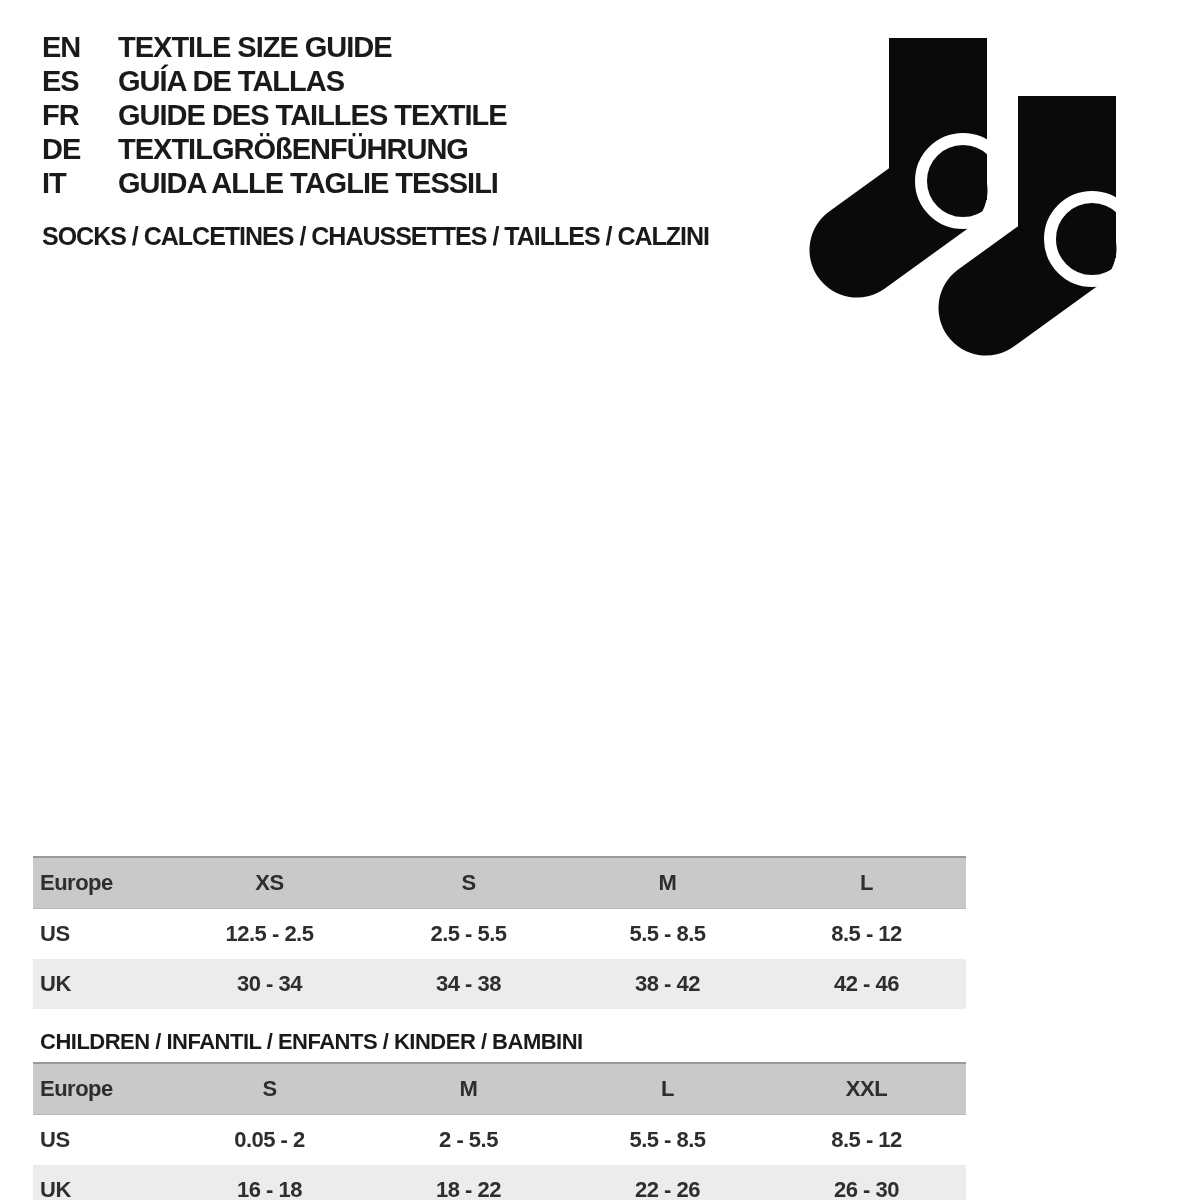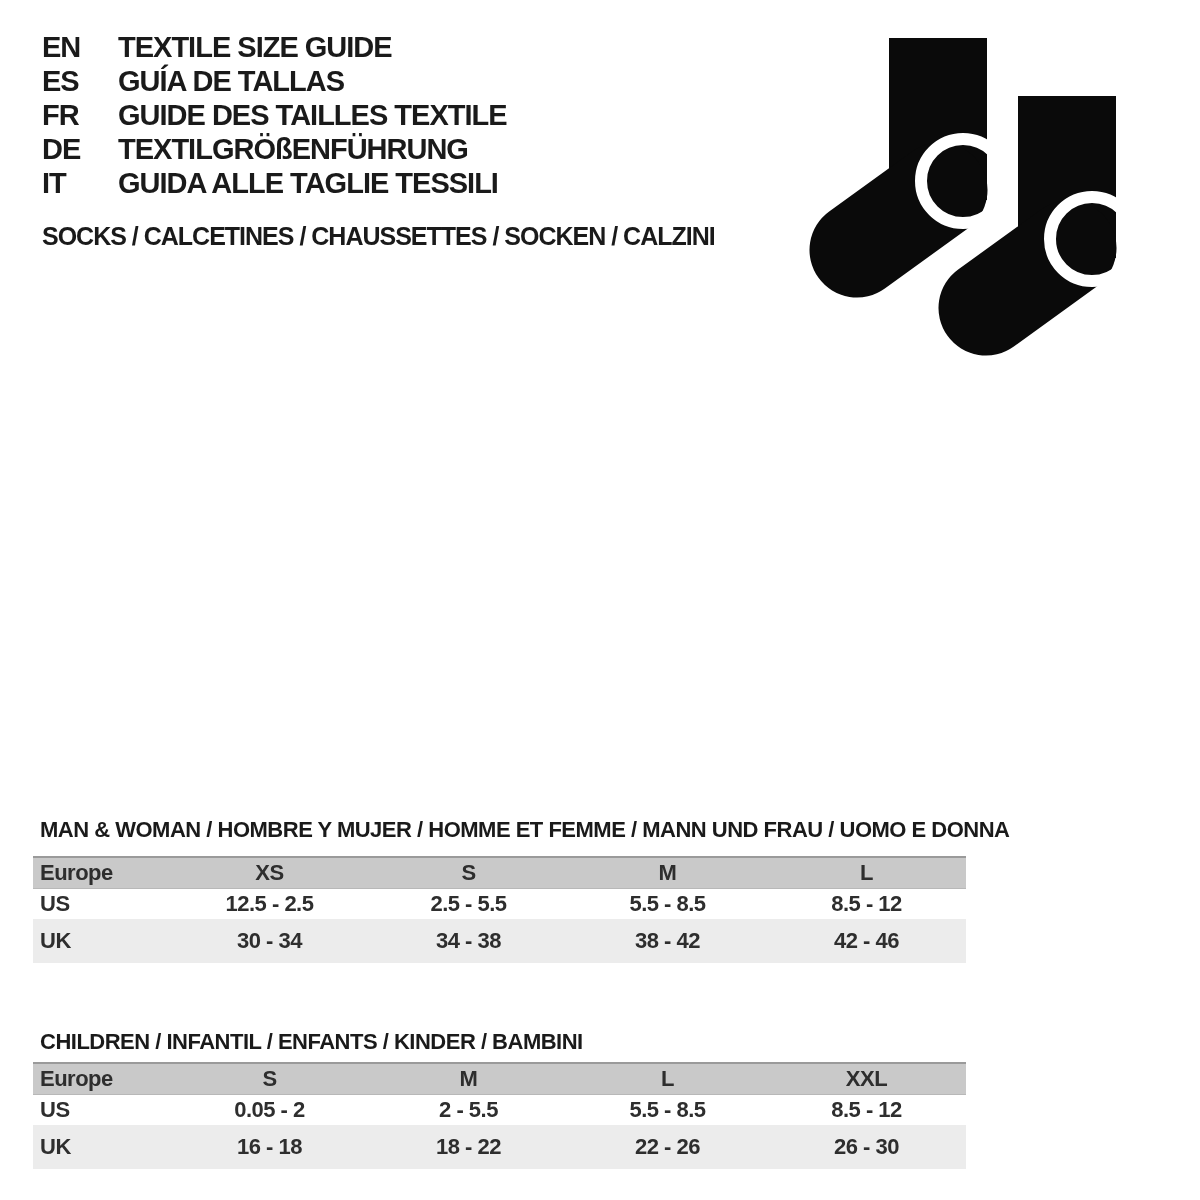--- a/index.html
+++ b/index.html
@@ -57,21 +57,21 @@
     position:absolute;left:33px;width:933px;
     border-collapse:collapse;table-layout:fixed;
     font-size:22px;letter-spacing:-0.5px;
     color:var(--c-cell);
   }
   .table-adults{top:856px;}
   .table-children{top:1062px;}
 
   table.size-table th, table.size-table td{
     font-weight:700;text-align:center;vertical-align:middle;
-    padding:2px;overflow:hidden;white-space:nowrap;
+    padding:12px;overflow:hidden;white-space:nowrap;
   }
   table.size-table .c0{text-align:left;padding-left:7px;}
 
   tr.head{height:31px;background:var(--c-head-bg);}
   tr.head th{
     border-top:2px solid var(--c-head-border);
     border-bottom:1px solid #b8b8b8;
   }
   tr.row-us{height:25px;background:#fff;}
   tr.row-uk{height:44px;background:var(--c-alt-bg);}
@@ -97,34 +97,33 @@
     <div class="lang-row">
       <span class="lang-code">DE</span>
       <span class="lang-label">TEXTILGRÖßENFÜHRUNG</span>
     </div>
     <div class="lang-row">
       <span class="lang-code">IT</span>
       <span class="lang-label">GUIDA ALLE TAGLIE TESSILI</span>
     </div>
   </div>
 
-  <div class="product-line">SOCKS / CALCETINES / CHAUSSETTES / SOCKEN / CALZINI</div>
+  <div class="product-line">SOCKS / CALCETINES / CHAUSSETTES / TAILLES / CALZINI</div>
 
   <div class="icon-wrap">
     <svg width="350" height="340" viewBox="795 25 350 340" xmlns="http://www.w3.org/2000/svg" aria-hidden="true">
       <g id="sock">
         <rect x="889" y="38" width="98" height="162" fill="#0a0a0a"></rect>
         <line x1="940" y1="190" x2="857" y2="250" stroke="#0a0a0a" stroke-width="95" stroke-linecap="round"></line>
         <circle cx="963" cy="181" r="42" fill="none" stroke="#ffffff" stroke-width="12"></circle>
       </g>
       <use href="#sock" transform="translate(129,58)"></use>
     </svg>
   </div>
 
-  <div class="section-title title-adults">MAN &amp; WOMAN / HOMBRE Y MUJER / HOMME ET FEMME / MANN UND FRAU / UOMO E DONNA</div>
   <table class="size-table table-adults">
     <colgroup>
         <col style="width:137px">
         <col style="width:199px">
         <col style="width:199px">
         <col style="width:199px">
         <col style="width:199px">
       </colgroup>
     <tbody>
       <tr class="head">

